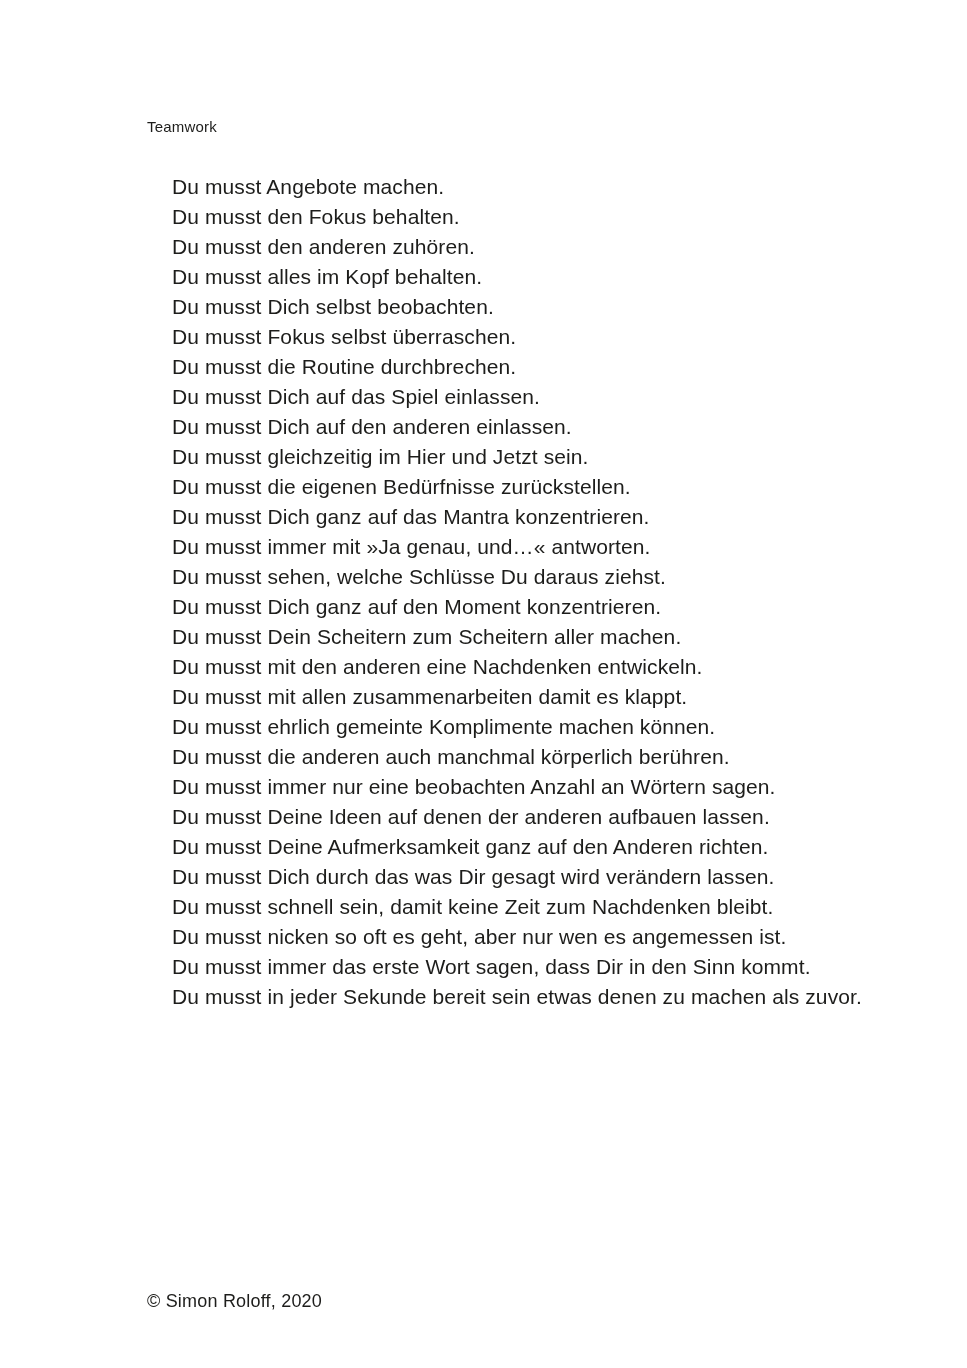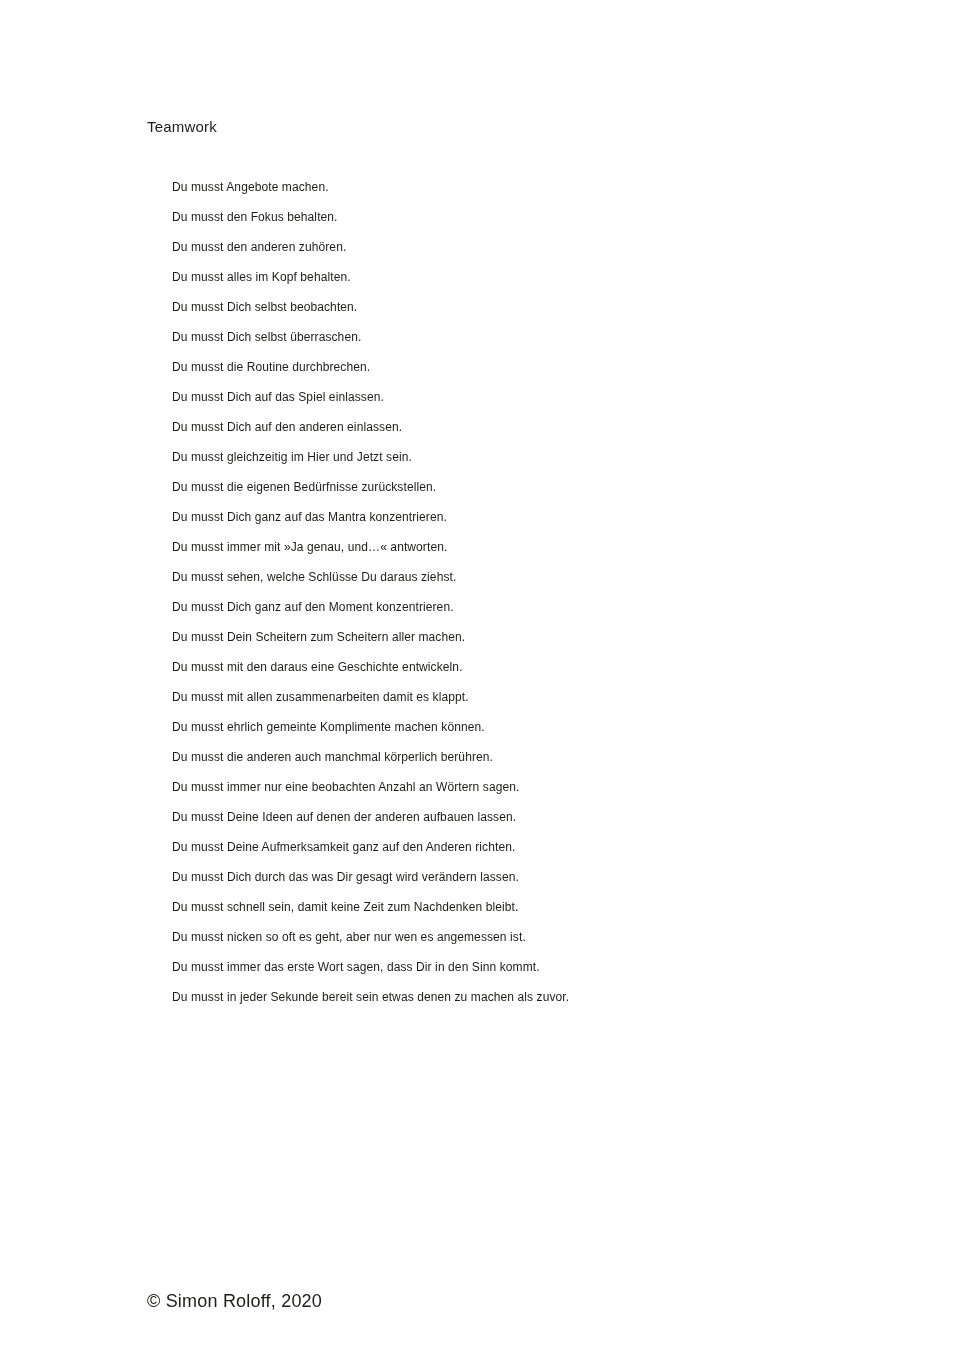--- a/index.html
+++ b/index.html
@@ -26,21 +26,21 @@
     letter-spacing: 0.2px;
     white-space: nowrap;
   }
   .poem-lines {
     position: absolute;
     left: 172px;
     top: 172px;
     width: 760px;
   }
   .poem-line {
-    font-size: 12px;
+    font-size: 21px;
     font-weight: 400;
     line-height: 30px;
     letter-spacing: 0.1px;
     white-space: nowrap;
   }
   .page-footer {
     position: absolute;
     left: 147px;
     top: 1292px;
     font-size: 18px;
@@ -55,32 +55,32 @@
 
 <div class="page">
   <div class="page-title">Teamwork</div>
 
   <div class="poem-lines">
       <div class="poem-line">Du musst Angebote machen.</div>
       <div class="poem-line">Du musst den Fokus behalten.</div>
       <div class="poem-line">Du musst den anderen zuhören.</div>
       <div class="poem-line">Du musst alles im Kopf behalten.</div>
       <div class="poem-line">Du musst Dich selbst beobachten.</div>
-      <div class="poem-line">Du musst Dich selbst überraschen.</div>
+      <div class="poem-line">Du musst Fokus selbst überraschen.</div>
       <div class="poem-line">Du musst die Routine durchbrechen.</div>
       <div class="poem-line">Du musst Dich auf das Spiel einlassen.</div>
       <div class="poem-line">Du musst Dich auf den anderen einlassen.</div>
       <div class="poem-line">Du musst gleichzeitig im Hier und Jetzt sein.</div>
       <div class="poem-line">Du musst die eigenen Bedürfnisse zurückstellen.</div>
       <div class="poem-line">Du musst Dich ganz auf das Mantra konzentrieren.</div>
       <div class="poem-line">Du musst immer mit »Ja genau, und…« antworten.</div>
       <div class="poem-line">Du musst sehen, welche Schlüsse Du daraus ziehst.</div>
       <div class="poem-line">Du musst Dich ganz auf den Moment konzentrieren.</div>
       <div class="poem-line">Du musst Dein Scheitern zum Scheitern aller machen.</div>
-      <div class="poem-line">Du musst mit den daraus eine Geschichte entwickeln.</div>
+      <div class="poem-line">Du musst mit den anderen eine Nachdenken entwickeln.</div>
       <div class="poem-line">Du musst mit allen zusammenarbeiten damit es klappt.</div>
       <div class="poem-line">Du musst ehrlich gemeinte Komplimente machen können.</div>
       <div class="poem-line">Du musst die anderen auch manchmal körperlich berühren.</div>
       <div class="poem-line">Du musst immer nur eine beobachten Anzahl an Wörtern sagen.</div>
       <div class="poem-line">Du musst Deine Ideen auf denen der anderen aufbauen lassen.</div>
       <div class="poem-line">Du musst Deine Aufmerksamkeit ganz auf den Anderen richten.</div>
       <div class="poem-line">Du musst Dich durch das was Dir gesagt wird verändern lassen.</div>
       <div class="poem-line">Du musst schnell sein, damit keine Zeit zum Nachdenken bleibt.</div>
       <div class="poem-line">Du musst nicken so oft es geht, aber nur wen es angemessen ist.</div>
       <div class="poem-line">Du musst immer das erste Wort sagen, dass Dir in den Sinn kommt.</div>

